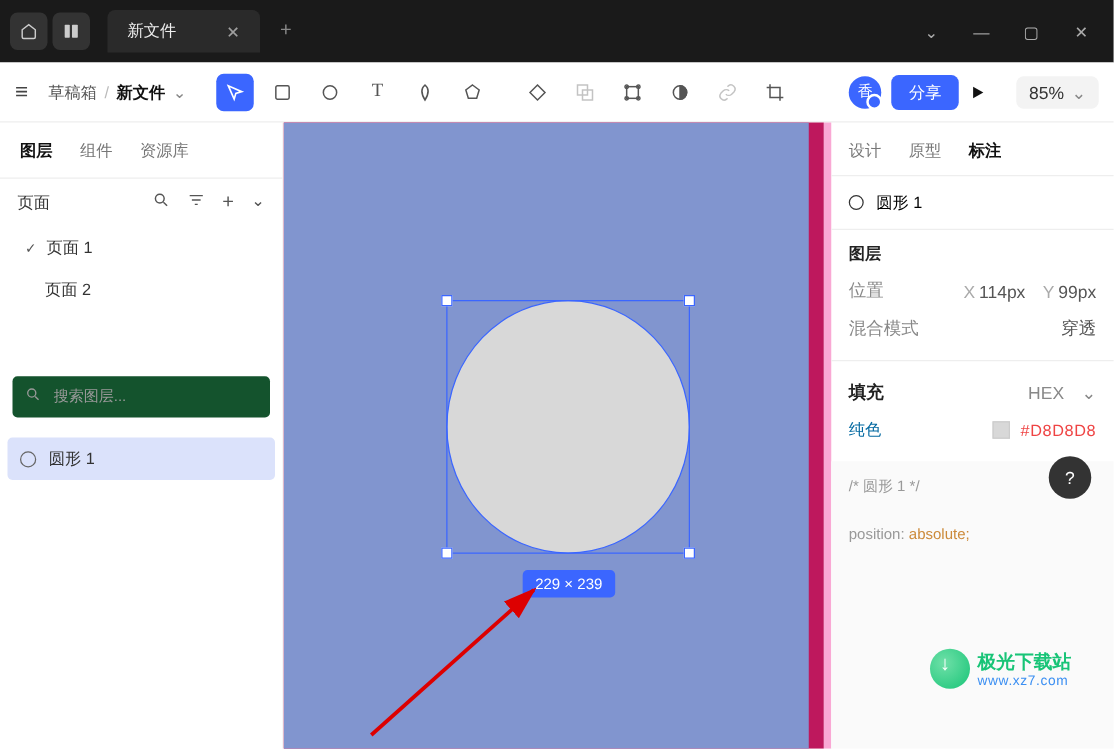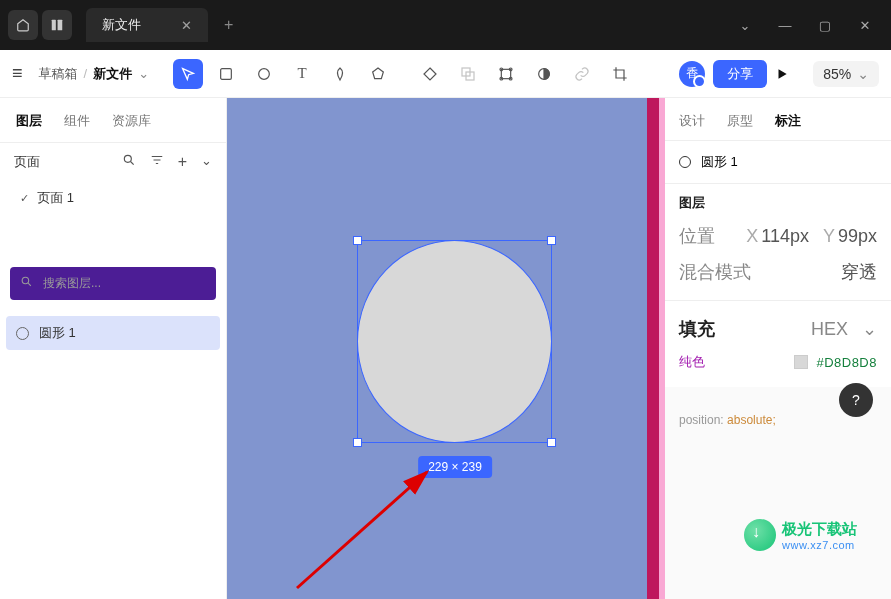--- a/index.html
+++ b/index.html
@@ -35,50 +35,50 @@
 
 
 .leftpanel { width: 227px; border-right: 1px solid #eee; display: flex; flex-direction: column; }
 .lp-tabs { display: flex; gap: 22px; padding: 14px 16px 12px; font-size: 13px; color: #777; }
 .lp-tabs .active { color: #111; font-weight: 600; }
 .lp-divider { height: 1px; background: #eee; }
 .lp-pagesrow { display: flex; align-items: center; padding: 10px 14px; font-size: 13px; color: #333; gap: 10px; }
 .lp-pagesrow .controls { margin-left: auto; display: flex; gap: 14px; color: #555; }
 .lp-pageitem { padding: 8px 24px 8px 36px; font-size: 13px; color: #333; display: flex; align-items: center; gap: 8px; }
 .lp-pageitem .chk { color: #555; font-size: 11px; margin-left: -16px; }
-.lp-search { margin: 12px 10px; display: flex; gap: 10px; background: #4c1d95; border-radius: 4px; padding: 8px 10px; font-size: 12px; color: #999; }
+.lp-search { margin: 12px 10px; display: flex; gap: 10px; background: #14532d; border-radius: 4px; padding: 8px 10px; font-size: 12px; color: #999; }
 .lp-layer { margin: 4px 6px; padding: 8px 10px; font-size: 13px; display: flex; align-items: center; gap: 10px; border-radius: 4px; }
 .lp-layer.selected { background: #dbe2fb; color: #333; }
 .lp-layer .shapeic { width: 13px; height: 13px; border: 1.3px solid #666; border-radius: 50%; }
 
 
 .canvas { flex: 1; background: #be185d; position: relative; overflow: hidden; }
 .artboard { position: absolute; left: 0; top: 0; width: 420px; height: 510px; background: #8195cf; }
 .selbox { position: absolute; border: 1px solid #3b66ff; }
 .selbox .handle { position: absolute; width: 9px; height: 9px; background: #fff; border: 1px solid #3b66ff; }
 .selbox .h-tl { left: -5px; top: -5px; } .selbox .h-tr { right: -5px; top: -5px; }
 .selbox .h-bl { left: -5px; bottom: -5px; } .selbox .h-br { right: -5px; bottom: -5px; }
 .circle { position: absolute; background: #d8d8d8; border-radius: 50%; border: 1px solid #3b66ff; }
 .dimlabel { position: absolute; background: #3b66ff; color: #fff; font-size: 12px; padding: 4px 10px; border-radius: 4px; transform: translateX(-50%); white-space: nowrap; }
 .arrow { position: absolute; }
 
 
 .rightpanel { width: 232px; border-left: 6px solid #f9a8d4; display: flex; flex-direction: column; font-size: 13px; }
 .rp-tabs { display: flex; gap: 22px; padding: 14px 14px 10px; color: #777; }
 .rp-tabs .active { color: #111; font-weight: 600; }
 .rp-section { padding: 10px 14px; border-top: 1px solid #eee; }
-.rp-row { display: flex; align-items: center; padding: 6px 0; color: #444; font-size: 18px; }
+.rp-row { display: flex; align-items: center; padding: 6px 0; color: #444; font-size: 14px; }
 .rp-row .lbl { color: #888; }
 .rp-row .val { margin-left: auto; color: #555; display: flex; gap: 14px; align-items: center; }
 .rp-row .val .unit { color: #aaa; margin-right: 3px; }
 .rp-objname { display: flex; align-items: center; gap: 10px; padding: 2px 0; font-weight: 500; }
 .rp-objname .shapeic { width: 12px; height: 12px; border: 1.3px solid #333; border-radius: 50%; }
 .rp-fill-row { display: flex; align-items: center; padding: 6px 0; }
 .rp-fill-row .swatch { width: 14px; height: 14px; background: #d8d8d8; border: 1px solid #ccc; margin-left: auto; margin-right: 8px; }
-.rp-fill-row .hex { color: #15803d; letter-spacing: .5px; }
+.rp-fill-row .hex { color: #ef4444; letter-spacing: .5px; }
 .rp-code { padding: 8px 14px 0; font-family: "Menlo","Consolas",monospace; font-size: 12px; color: #999; background: #fafafa; flex: 1; position: relative; }
 .rp-code .kw { color: #cc8a3a; }
 .rp-code .line { padding: 4px 0; }
 .rp-fab { position: absolute; right: 18px; top: -4px; width: 34px; height: 34px; border-radius: 50%; background: #333; color: #fff; display: flex; align-items: center; justify-content: center; font-size: 14px; }
 
 
 .watermark { position: absolute; right: 34px; bottom: 48px; display: flex; align-items: center; gap: 6px; pointer-events: none; }
 .wm-circle { width: 32px; height: 32px; border-radius: 50%; background: radial-gradient(circle at 35% 35%, #6fe0a8, #18c477); position: relative; }
 .wm-circle::after { content: "↓"; position: absolute; left: 8px; top: 4px; color: #fff; font-size: 16px; }
 .wm-text { font-size: 15px; }
@@ -238,20 +238,23 @@
             </svg>
           </span>
         <span style="font-size:16px;">+</span>
         <span>⌄</span>
       </div>
     </div>
     <div class="lp-pageitem">
       <span class="chk">✓</span>
       <span>页面 1</span>
     </div>
+    <div class="lp-pageitem">
+      <span>页面 2</span>
+    </div>
     <div style="flex:0 0 40px;"></div>
     <div class="lp-search">
       <svg width="13" height="13" viewBox="0 0 24 24" fill="none" stroke="#999" stroke-width="2">
           <circle cx="10" cy="10" r="6"></circle>
           <path d="M20 20l-5-5"></path>
         </svg>
       <span>搜索图层...</span>
     </div>
     <div class="lp-layer selected">
       <span class="shapeic"></span>
@@ -309,27 +312,28 @@
     </div>
     <div class="rp-section">
       <div class="rp-row">
         <span style="font-weight:600;color:#222;">填充</span>
         <span class="val" style="color:#888;">
           <span>HEX</span>
           <span>⌄</span>
         </span>
       </div>
       <div class="rp-fill-row">
-        <span class="lbl" style="color:#a21caf;">纯色</span>
+        <span class="lbl" style="color:#0369a1;">纯色</span>
         <span class="swatch"></span>
         <span class="hex">#D8D8D8</span>
       </div>
     </div>
     <div class="rp-code">
       <div class="rp-fab">?</div>
+      <div class="line">/* 圆形 1 */</div>
       <div class="line" style="height:14px;"></div>
       <div class="line">
         <span>position:</span>
         <span class="kw">absolute;</span>
       </div>
     </div>
   </div>
 </div>
 
 <div class="watermark">

